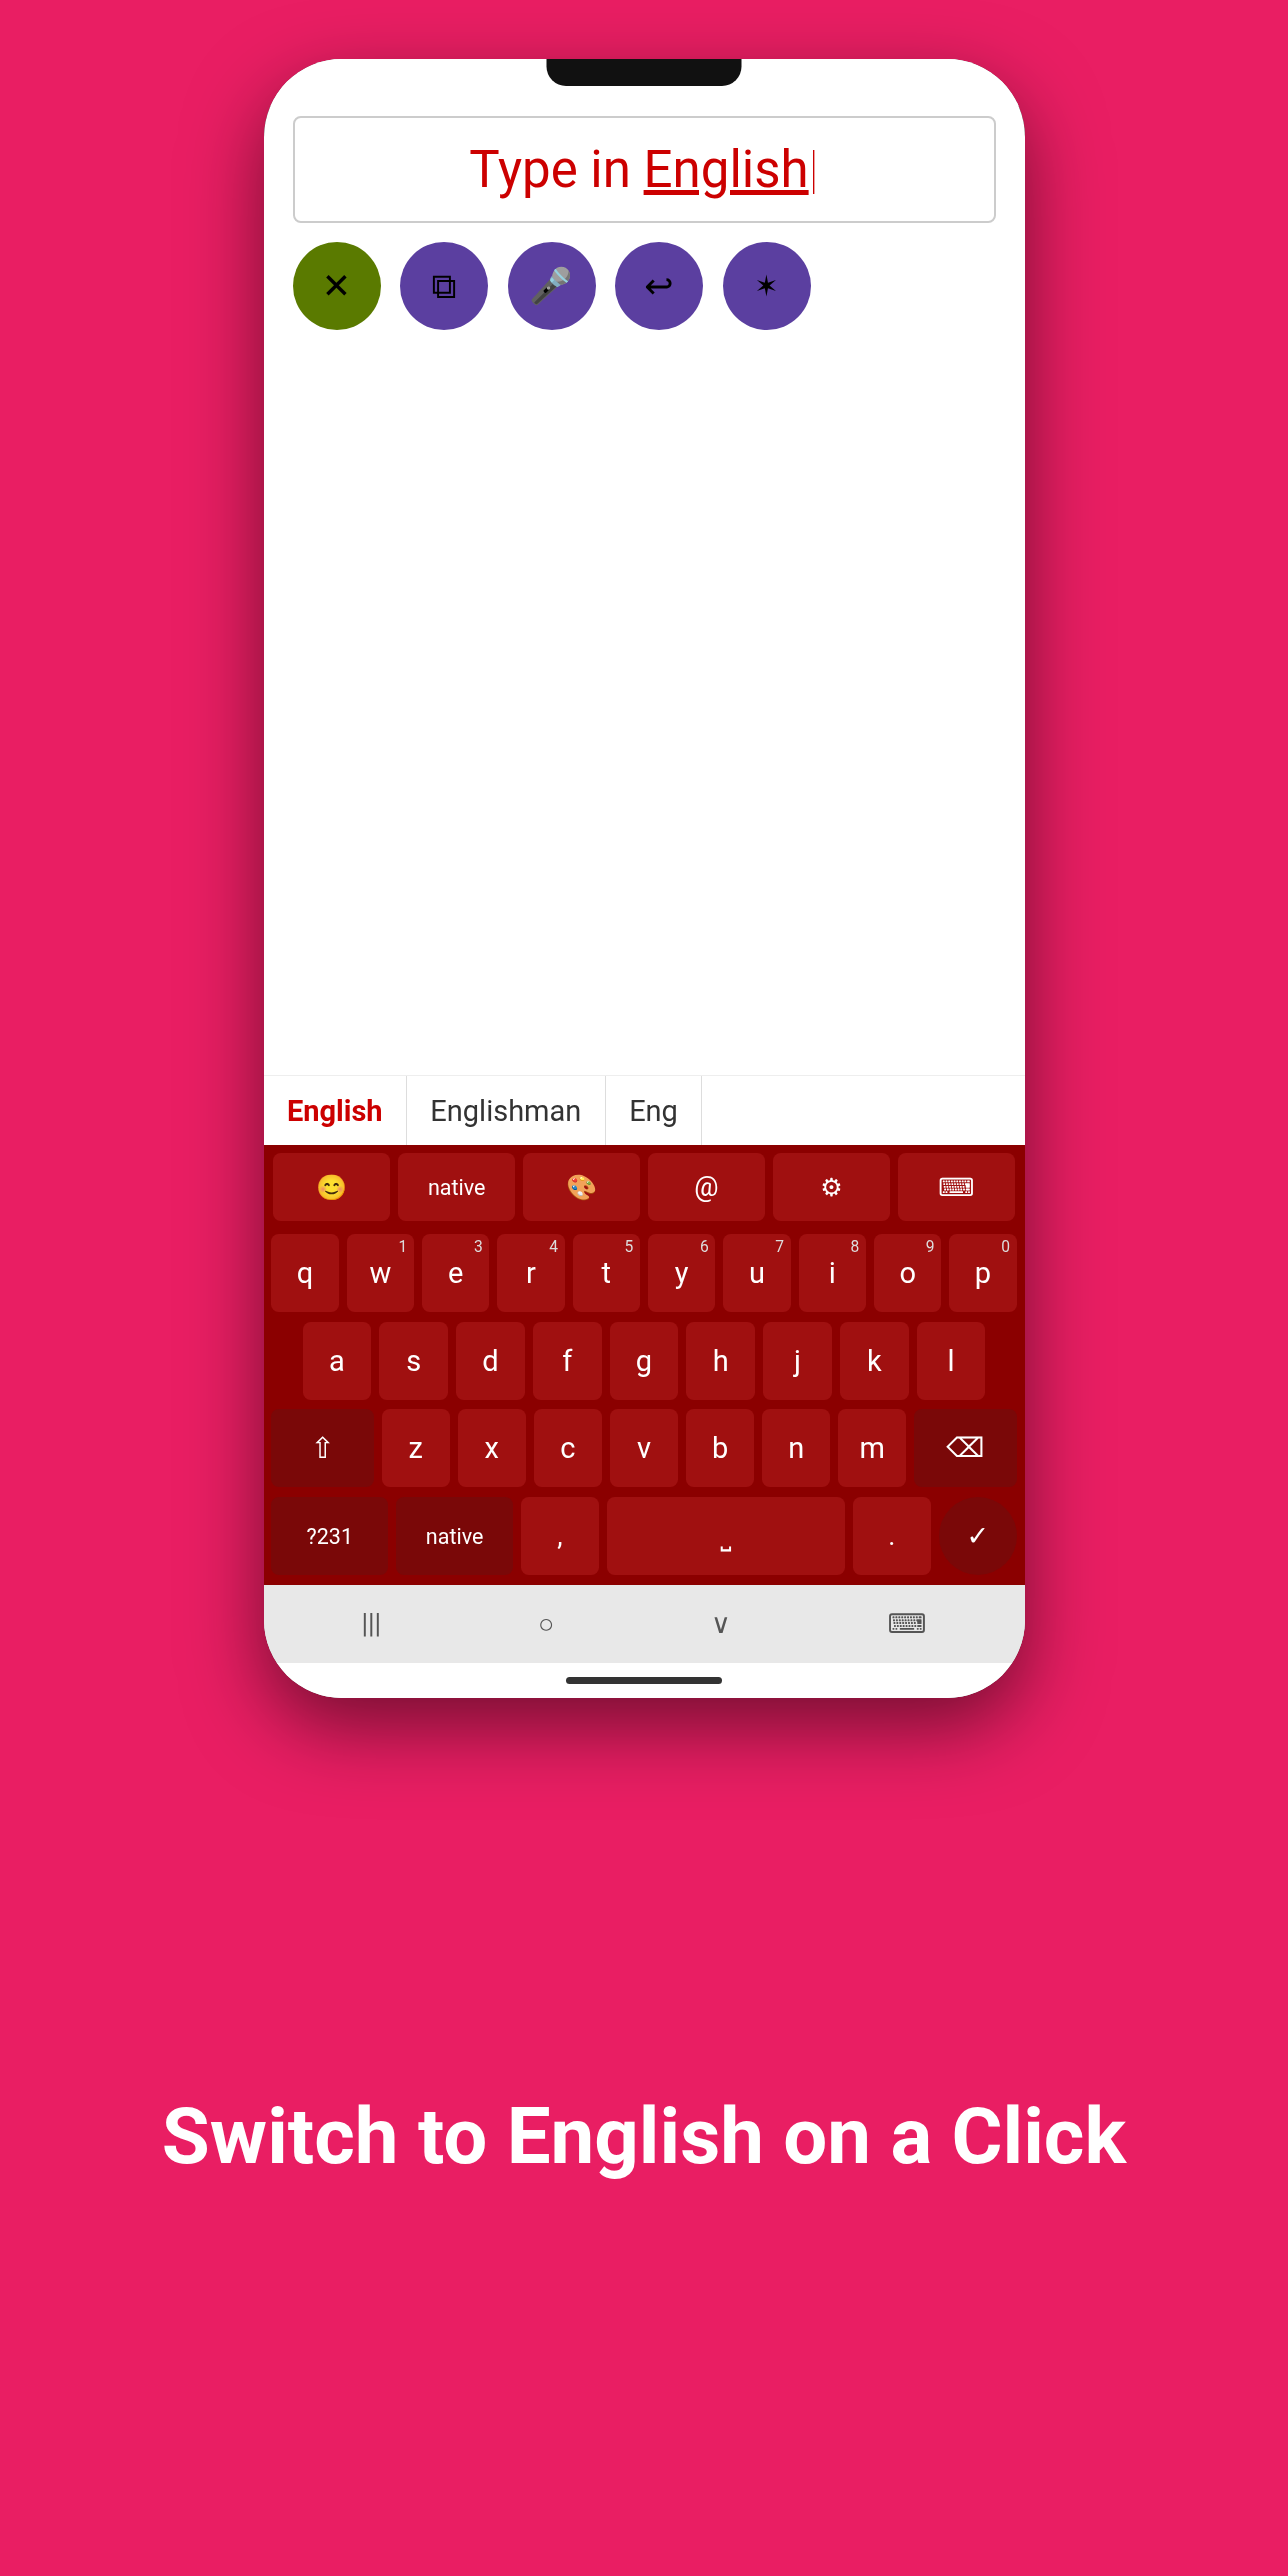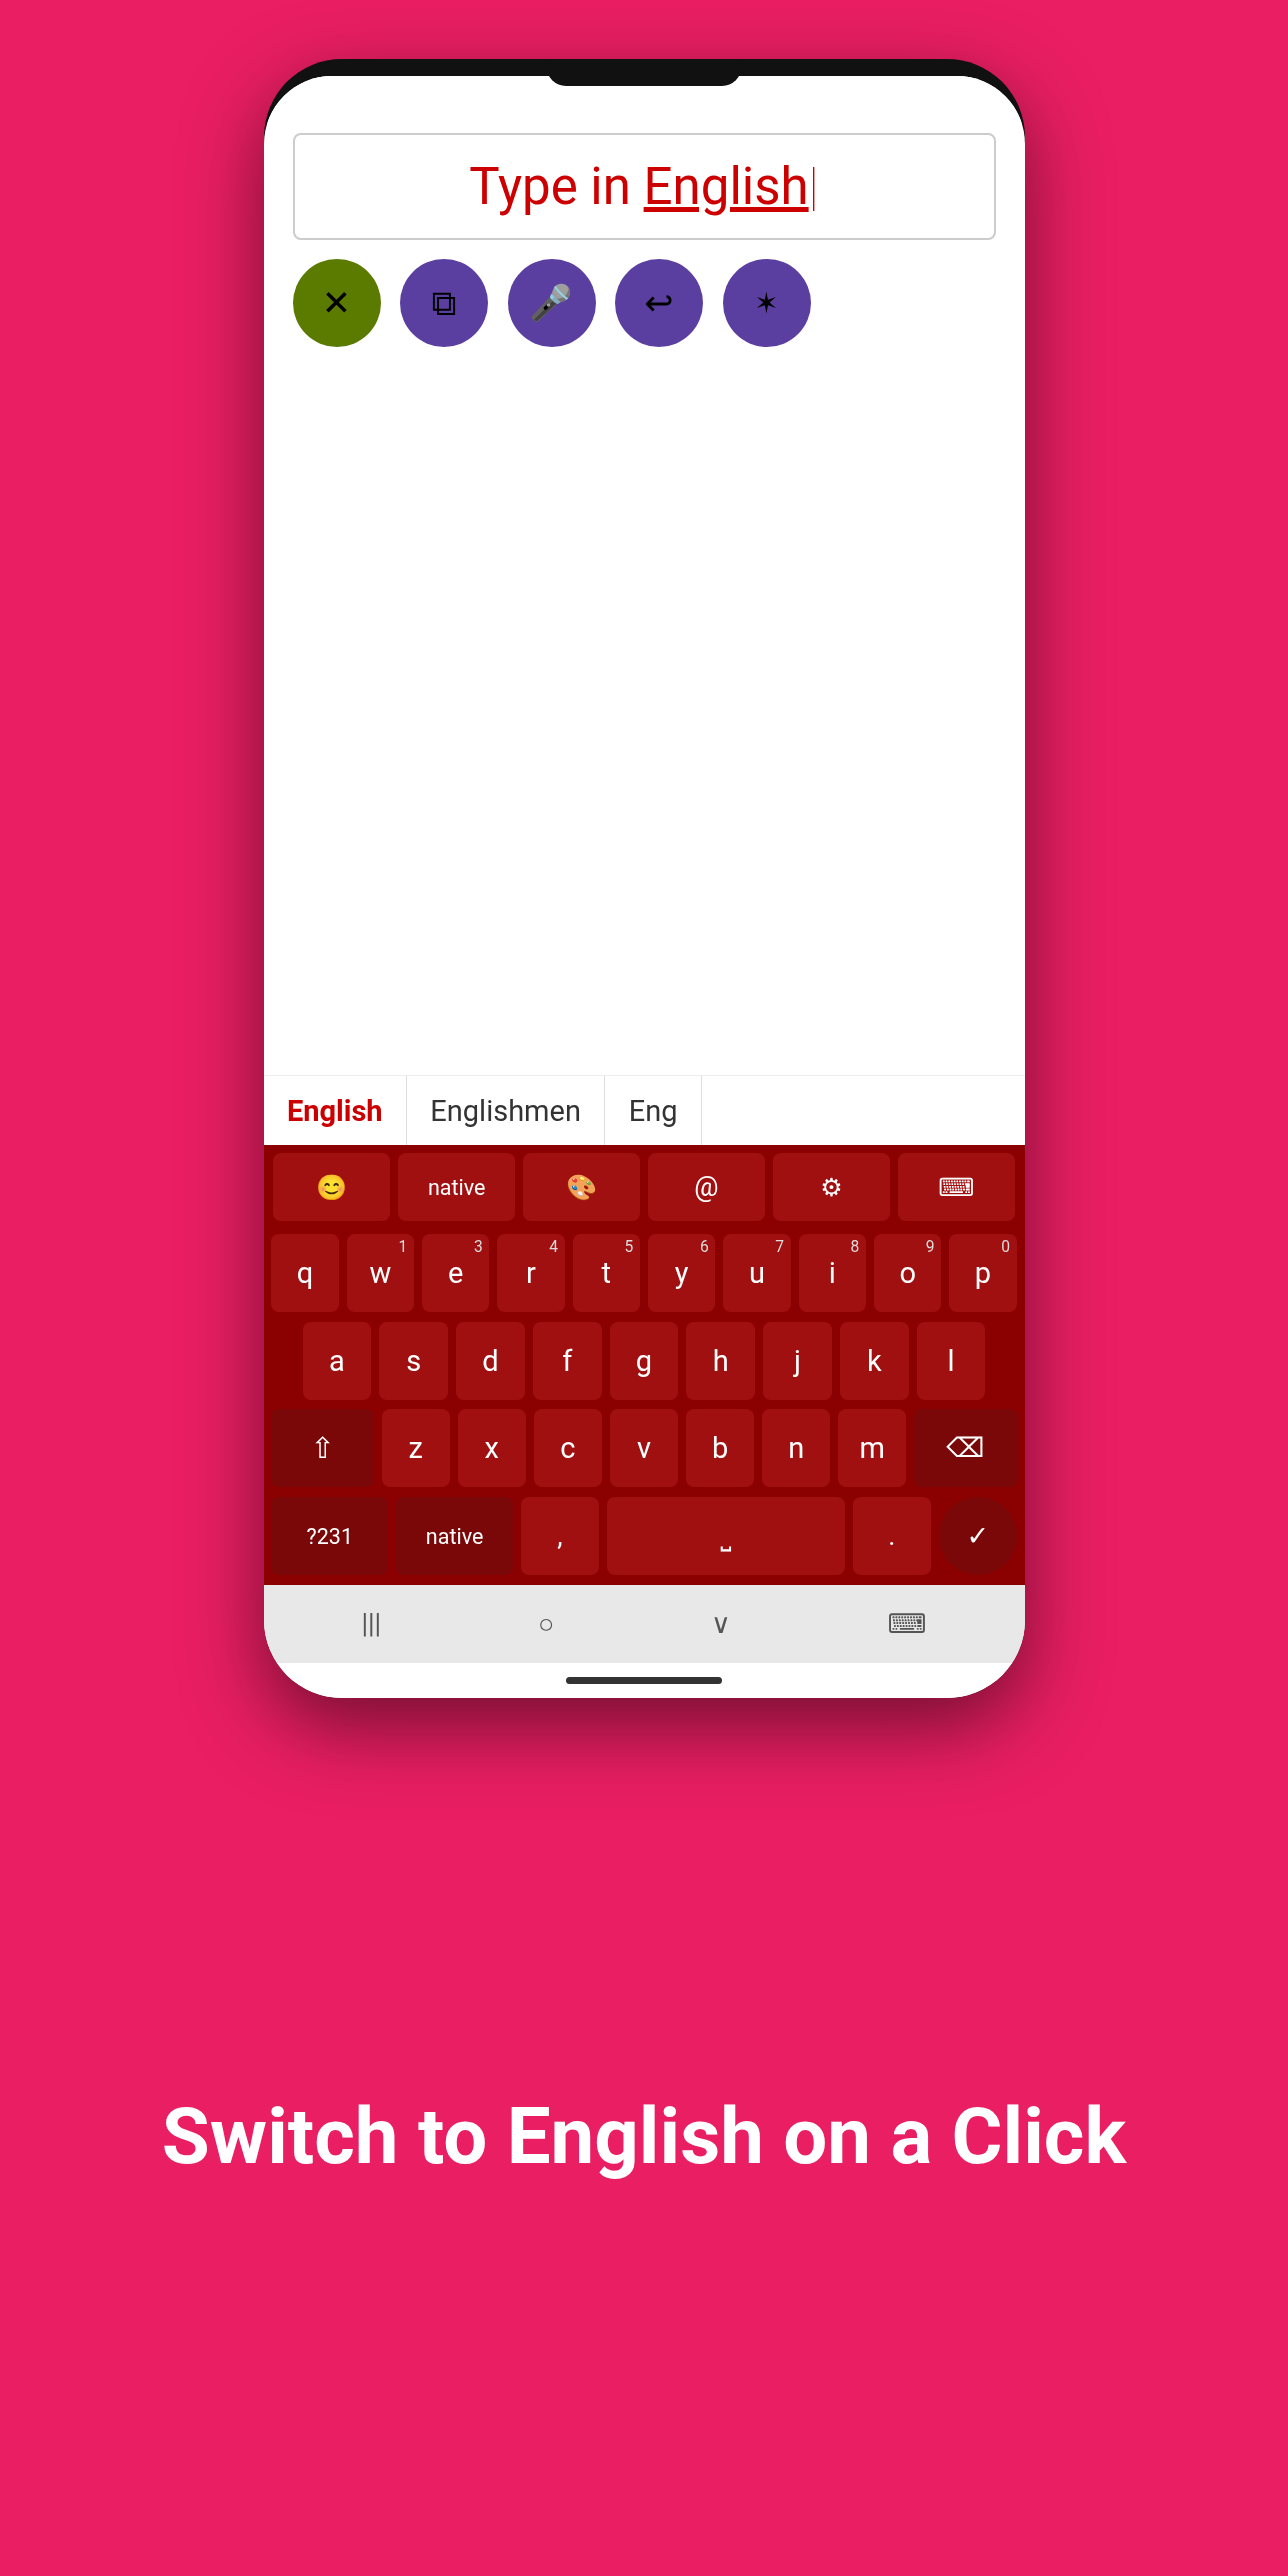--- a/index.html
+++ b/index.html
@@ -45,21 +45,20 @@
 
     
     .phone-screen {
       width: 100%;
       height: 100%;
       background: #fff;
       border-radius: 68px;
       overflow: hidden;
       display: flex;
       flex-direction: column;
-      margin-top: 17px;
     }
 
     
     .status-bar {
       height: 47px;
       background: #fff;
       flex-shrink: 0;
     }
 
     
@@ -410,21 +409,21 @@
       </div>
     </div>
 
     <div class="white-space"></div>
 
     <div class="suggestions-bar">
       <div class="suggestion-item active">
         <span>English</span>
       </div>
       <div class="suggestion-item">
-        <span>Englishmen</span>
+        <span>Englishman</span>
       </div>
       <div class="suggestion-item">
         <span>Eng</span>
       </div>
     </div>
 
     <div class="keyboard">
 
       <div class="keyboard-special-row">
         <div class="special-key key-emoji">

